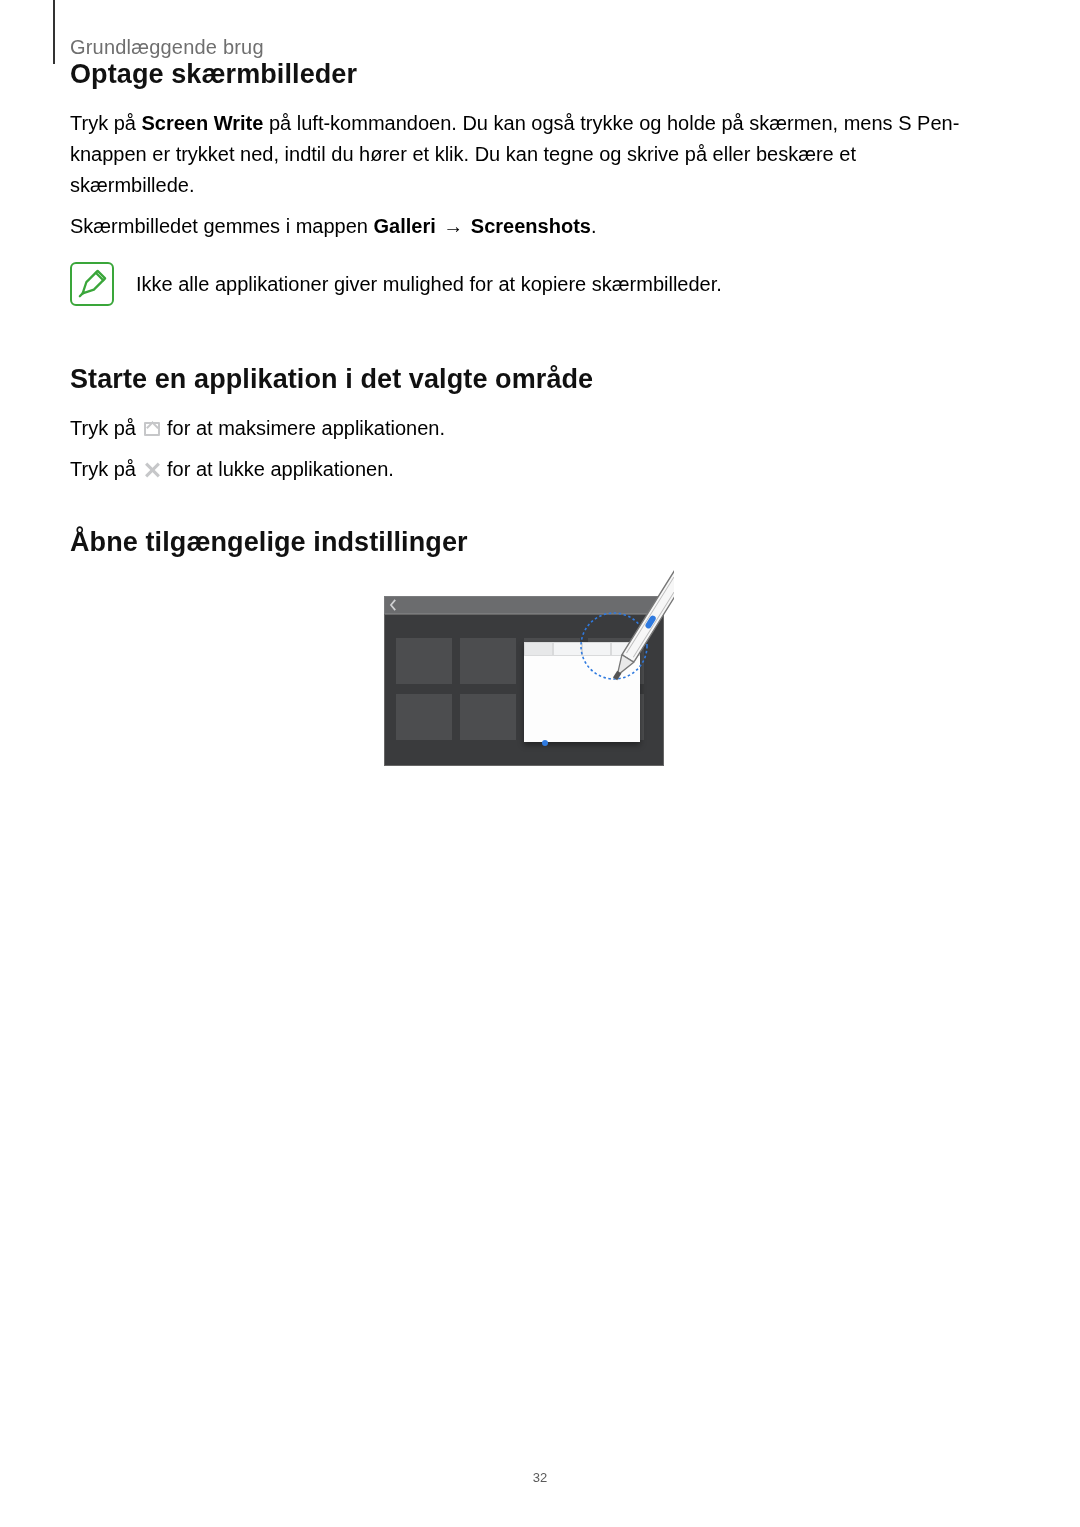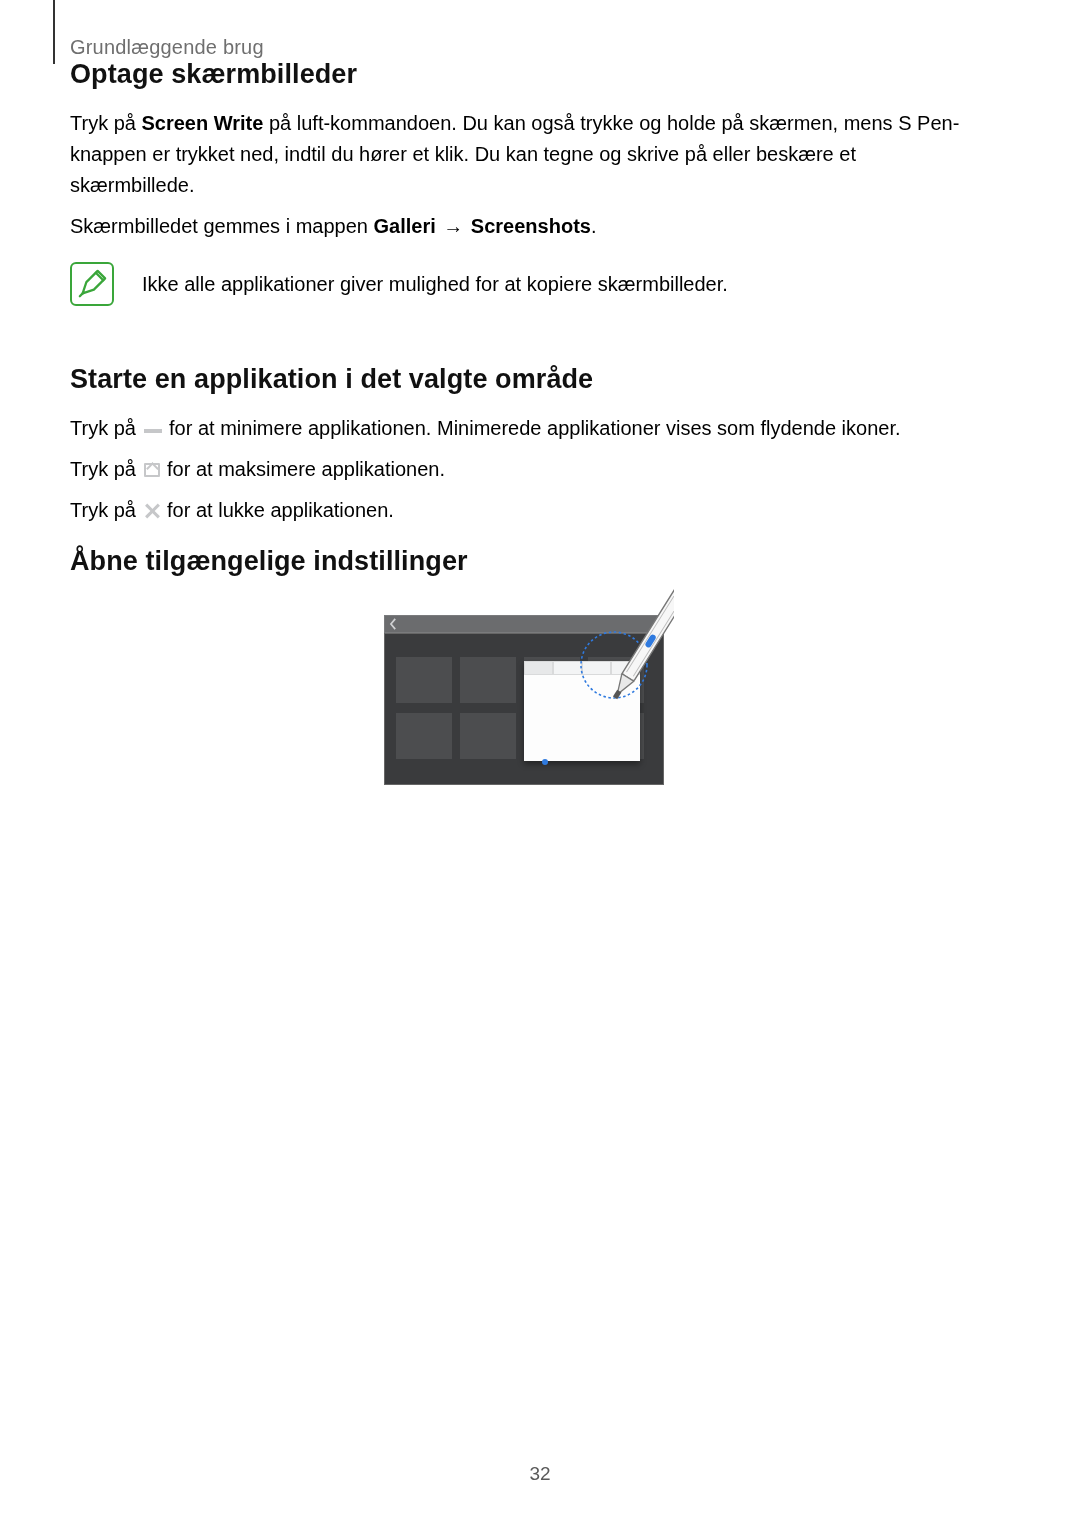--- a/index.html
+++ b/index.html
@@ -47,21 +47,21 @@
     font-size: 20px;
     line-height: 1.55;
     color: #000;
     margin-bottom: 10px;
   }
   .bold { font-weight: 700; }
   .arrow { padding: 0 2px; }
   .note-row {
     display: flex;
     align-items: center;
-    gap: 28px;
+    gap: 22px;
     margin-top: 20px;
   }
   .note-icon-box {
     width: 44px;
     height: 44px;
     border: 2px solid #3aa63a;
     border-radius: 6px;
     display: flex;
     align-items: center;
     justify-content: center;
@@ -178,21 +178,21 @@
   .dot{
     width:6px;height:6px;border-radius:50%;
     background:#2f7adf;
     position:absolute;
     left:158px; top:160px;
   }
   .page-num{
     position:absolute;
     left:0; right:0; bottom:42px;
     text-align:center;
-    font-size:19px;
+    font-size:13px;
     color:#5a5a5a;
   }
 </style>
 </head>
 <body>
 
 <div class="top-tick"></div>
 <div class="running-rule"></div>
 
 <div class="content">
@@ -212,30 +212,27 @@
         <path d="M6 26 L10 14 L22 2 L30 10 L18 22 L6 26 Z"></path>
         <path d="M6 26 L3 29"></path>
         <path d="M20 4 L28 12"></path>
       </svg>
     </div>
     <div class="note-text">Ikke alle applikationer giver mulighed for at kopiere skærmbilleder.</div>
   </div>
 
   <h2 class="section" style="margin-top:58px">Starte en applikation i det valgte område</h2>
   <p class="body">
-    <span>Tryk på </span><span class="inline-icon ic-minimize"></span><span> for at minimere applikationen. Minimerede applikationer vises som flydende ikoner.</span>
-  </p>
-  <p class="body">
     <span>Tryk på </span><span class="inline-icon ic-maximize"></span><span> for at maksimere applikationen.</span>
   </p>
   <p class="body">
     <span>Tryk på </span><span class="inline-icon ic-close"></span><span> for at lukke applikationen.</span>
   </p>
 
-  <h2 class="section" style="margin-top:20px">Åbne tilgængelige indstillinger</h2>
+  <h2 class="section" style="margin-top:42px">Åbne tilgængelige indstillinger</h2>
 
   <div class="illus-wrap">
     <div class="illus">
       <div class="illus-toolbar"></div>
       <div class="illus-back">
         <svg viewBox="0 0 10 14" fill="none" stroke="#cfd0d2" stroke-width="2">
             <path d="M7 1 L2 7 L7 13"></path>
           </svg>
       </div>
       <div class="illus-screen"></div>

